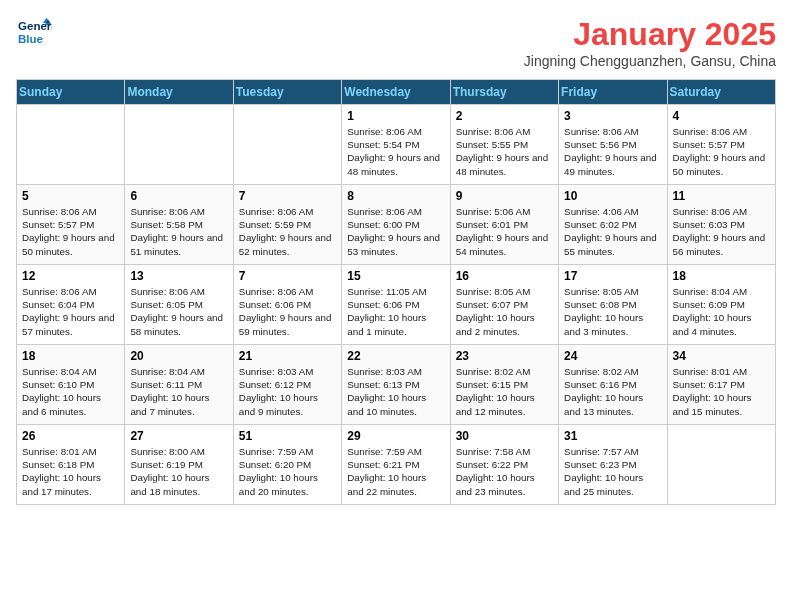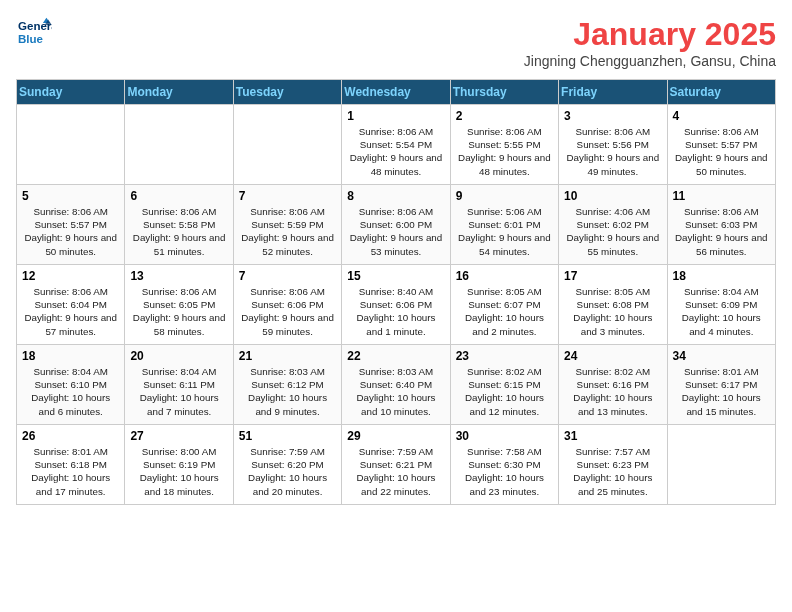--- a/index.html
+++ b/index.html
@@ -62,21 +62,20 @@
     .day-num {
       font-weight: bold;
       font-size: 12px;
       margin-bottom: 2px;
       display: block;
     }
     .day-detail {
       font-size: 9.8px;
       color: #222;
       line-height: 1.35;
-      text-align: center;
     }
     .empty-cell {
       background: #f9f9f9;
     }
     tr:nth-child(even) td { background: #fafafa; }
     tr:nth-child(odd) td { background: #ffffff; }
     .calendar thead tr th { background: #1a5276; }
   </style>
 </head>
 <body>
@@ -210,21 +209,21 @@
         </td>
         <td>
           <span class="day-num">7</span>
           <div class="day-detail">Sunrise: 8:06 AM
 Sunset: 6:06 PM
 Daylight: 9 hours
 and 59 minutes.</div>
         </td>
         <td>
           <span class="day-num">15</span>
-          <div class="day-detail">Sunrise: 8:40 AM
+          <div class="day-detail">Sunrise: 11:05 AM
 Sunset: 6:06 PM
 Daylight: 10 hours
 and 1 minute.</div>
         </td>
         <td>
           <span class="day-num">16</span>
           <div class="day-detail">Sunrise: 8:05 AM
 Sunset: 6:07 PM
 Daylight: 10 hours
 and 2 minutes.</div>
@@ -262,21 +261,21 @@
         <td>
           <span class="day-num">21</span>
           <div class="day-detail">Sunrise: 8:03 AM
 Sunset: 6:12 PM
 Daylight: 10 hours
 and 9 minutes.</div>
         </td>
         <td>
           <span class="day-num">22</span>
           <div class="day-detail">Sunrise: 8:03 AM
-Sunset: 6:40 PM
+Sunset: 6:13 PM
 Daylight: 10 hours
 and 10 minutes.</div>
         </td>
         <td>
           <span class="day-num">23</span>
           <div class="day-detail">Sunrise: 8:02 AM
 Sunset: 6:15 PM
 Daylight: 10 hours
 and 12 minutes.</div>
         </td>
@@ -320,21 +319,21 @@
         <td>
           <span class="day-num">29</span>
           <div class="day-detail">Sunrise: 7:59 AM
 Sunset: 6:21 PM
 Daylight: 10 hours
 and 22 minutes.</div>
         </td>
         <td>
           <span class="day-num">30</span>
           <div class="day-detail">Sunrise: 7:58 AM
-Sunset: 6:30 PM
+Sunset: 6:22 PM
 Daylight: 10 hours
 and 23 minutes.</div>
         </td>
         <td>
           <span class="day-num">31</span>
           <div class="day-detail">Sunrise: 7:57 AM
 Sunset: 6:23 PM
 Daylight: 10 hours
 and 25 minutes.</div>
         </td>

